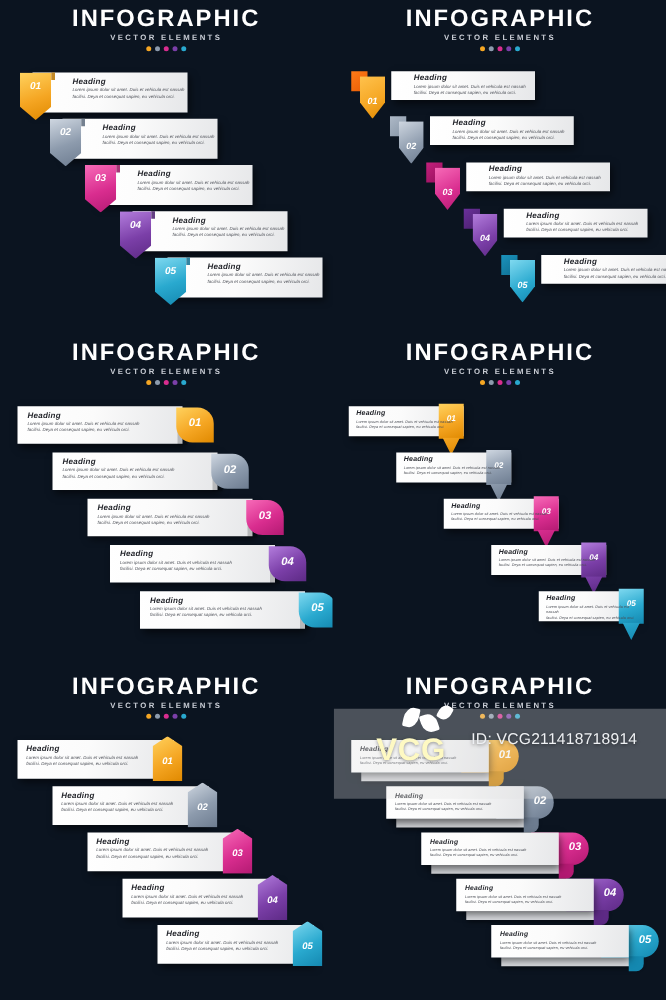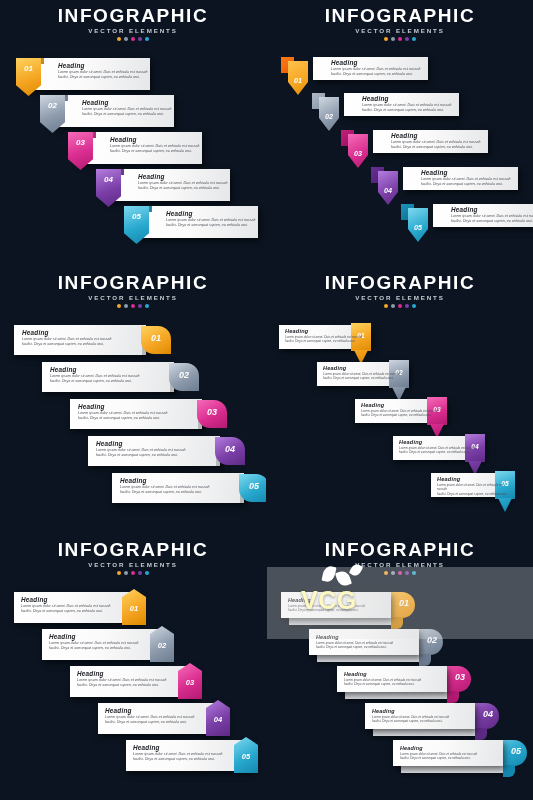--- a/index.html
+++ b/index.html
@@ -638,16 +638,17 @@
         <div class="bd" style="font-size:3px;line-height:4.4px;">facilisi. Deya et consequat sapien, eu vehicula orci.</div>
       </div>
     </div>
 
     <div class="wm">
       <div class="wm-band"></div>
       <div class="petal pet1"></div>
       <div class="petal pet2"></div>
       <div class="petal pet3"></div>
       <div class="wm-logo">VCG</div>
+      <div class="wm-id">ID: VCG211418718914</div>
     </div>
   </div>
 
 </div>
 
 </body></html>

